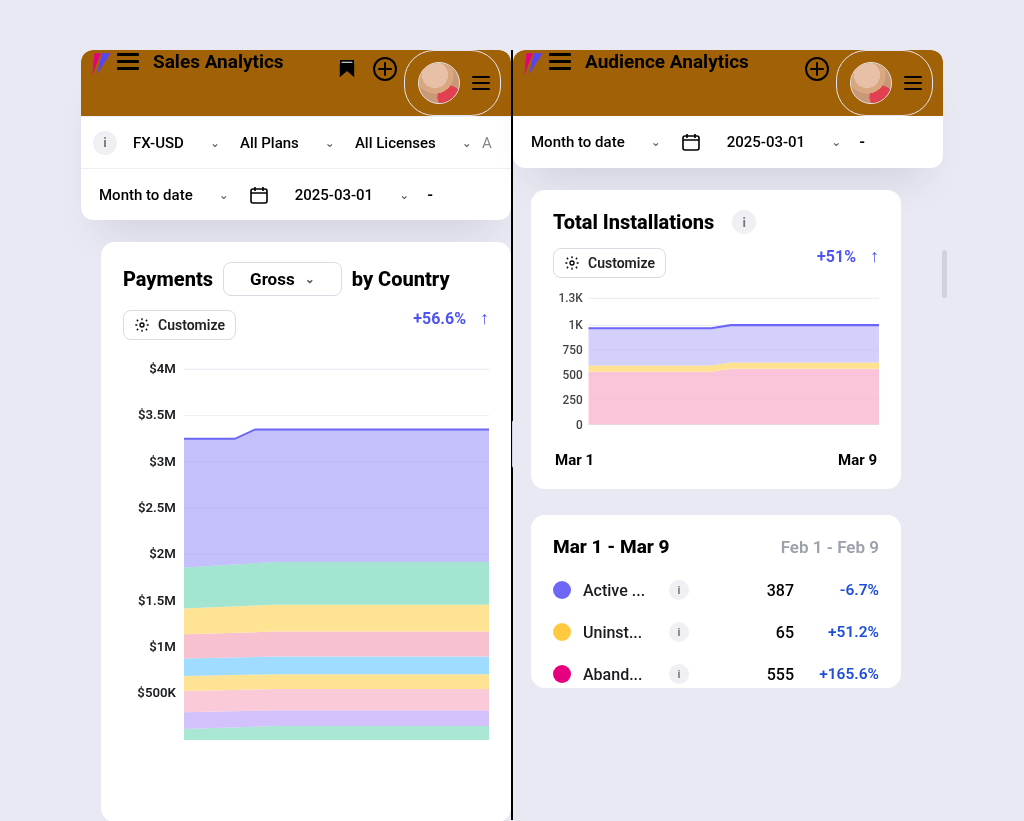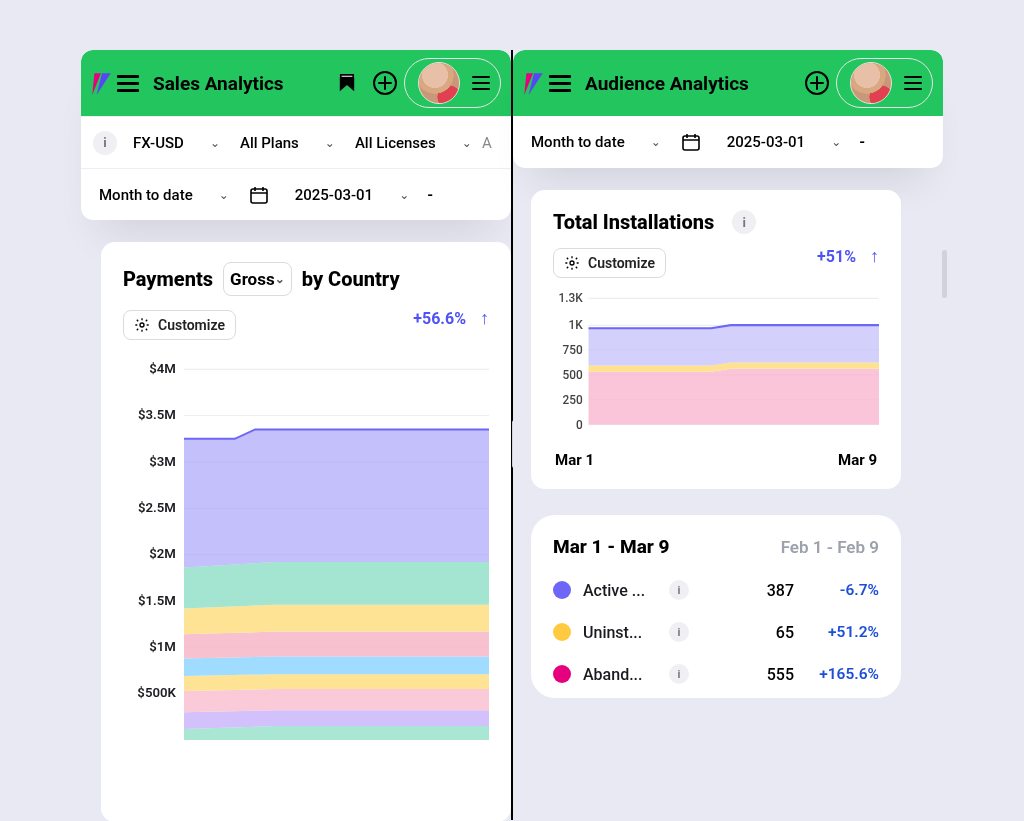--- a/index.html
+++ b/index.html
@@ -8,21 +8,21 @@
     font-family: -apple-system, BlinkMacSystemFont, "Segoe UI", Roboto, Helvetica, Arial, sans-serif;
     background: #e9e9f3; overflow: hidden; position: relative;
   }
   .wrap { width:1024px; height:821px; display:flex; gap:0; justify-content:center; padding:50px 0 0 0; }
   .split { width:2px; background:#000; height:770px; margin:0 0; }
   .pane { background:#e9e9f3; height:770px; position:relative; }
   .pane.left { width:430px; }
   .pane.right { width:430px; }
 
   
-  .app-header { background:#22c55e; border-radius:12px 12px 0 0; display:flex; align-items:center; padding:0 10px 0 4px; height:66px; }
+  .app-header { background:#a16207; border-radius:12px 12px 0 0; display:flex; padding:0 10px 0 4px; height:66px; }
   .logo { width:26px; height:26px; margin-left:4px; }
   .burger-logo { width:22px; height:22px; margin-left:2px; display:flex; flex-direction:column; justify-content:center; gap:4px; }
   .burger-logo span { height:3px; width:22px; background:#000; border-radius:1px; }
   .app-title { font-size:19px; font-weight:700; margin-left:14px; }
   .flex-spacer { flex:1; }
   .hdr-btn { width:38px; height:38px; display:flex; align-items:center; justify-content:center; font-size:24px; color:#000; }
   .avatar { width:42px; height:42px; border-radius:50%; overflow:hidden; background:#f0d0c0; position:relative; margin-left:10px; border:1px solid #e0e0e0;}
   .avatar-inner { position:absolute; inset:0; background:
      radial-gradient(circle at 40% 30%, #e8c0a8 0 35%, #d9a880 36% 50%, transparent 51%),
      radial-gradient(circle at 75% 85%, #e04050 0 25%, transparent 26%),
@@ -42,21 +42,21 @@
   .dash { padding:0 8px; font-weight:700;}
 
   .pane-shadow { box-shadow:0 30px 40px -20px rgba(30,30,60,0.12); border-radius:12px; overflow:hidden;}
 
   
   .card { background:#fff; border-radius:14px; margin-top:22px; padding:20px 22px 14px 22px; font-size:16px;}
   .card.left-card { margin-left:20px; margin-right:0px; height:580px;}
   .card.ti { margin-left:18px; margin-right:14px; width:370px;}
   .card-row { display:flex; align-items:center; gap:10px; }
   .card-title { font-size:20px; font-weight:800; }
-  .gross-dd { border:1px solid #d8dbe2; border-radius:8px; padding:6px 6px; display:flex; align-items:center; font-weight:700; font-size:17px;}
+  .gross-dd { border:1px solid #d8dbe2; border-radius:8px; padding:6px 26px; display:flex; align-items:center; gap:10px; font-weight:700; font-size:17px;}
   .by-country { font-size:20px; font-weight:800;}
   .customize-btn { border:1px solid #d8dbe2; border-radius:8px; padding:6px 10px; display:flex; align-items:center; gap:8px; font-size:14px; font-weight:600; color:#222; margin-top:14px;}
   .trend { color:#4e53f2; font-weight:700; font-size:16px; display:flex; align-items:center; gap:14px;}
   .trend .arrow { font-size:18px;}
   .bignum { font-size:30px; font-weight:800; margin-top:10px; letter-spacing:-0.5px;}
   .bignum .ast { font-size:14px; font-weight:500; color:#888; vertical-align:super; margin-left:2px;}
   .prevnum { color:#a6a9b3; font-size:20px; font-weight:600; }
 
   
   .pay-chart { margin-top:20px; position:relative; height:380px; margin-left:0px;}
@@ -64,21 +64,21 @@
   .pay-ticks text { font-size:13px; fill:#1a1c20; font-weight:600;}
   .pay-grid line { stroke:#e7e9ef; stroke-width:1;}
 
   
   .ti-chart { margin-top:14px; height:145px; position:relative;}
   .ti-chart svg { width:100%; height:100%;}
   .ti-ticks text { font-size:12px; fill:#444; font-weight:500;}
   .ti-xrow { display:flex; justify-content:space-between; font-size:15px; font-weight:700; margin-top:14px; padding:0 2px 6px 2px;text-align:center;}
 
   
-  .tbl-card { background:#fff; border-radius:24px; margin-top:26px; margin-left:18px; margin-right:14px; width:370px; padding:20px 22px 14px 22px;}
+  .tbl-card { background:#fff; border-radius:14px; margin-top:26px; margin-left:18px; margin-right:14px; width:370px; padding:20px 22px 4px 22px;}
   .tbl-head { display:flex; justify-content:space-between; align-items:baseline;}
   .tbl-head .period { font-size:19px; font-weight:800;}
   .tbl-head .prevperiod { font-size:17px; font-weight:600; color:#9da1ac;}
   .tbl-row { display:flex; align-items:center; margin-top:22px; }
   .dot { width:18px; height:18px; border-radius:50%; flex-shrink:0;}
   .row-label { margin-left:12px; font-size:16px; font-weight:500; color:#1a1b20; width:86px; overflow:hidden; white-space:nowrap; }
   .pill-i.sm { width:20px;height:20px;font-size:11px;margin-left:0;}
   .row-val { width:80px; text-align:right; font-size:16px; font-weight:500;}
   .row-pct { width:85px; text-align:right; font-size:15.5px; font-weight:600; color:#1d4ed8;}
 

